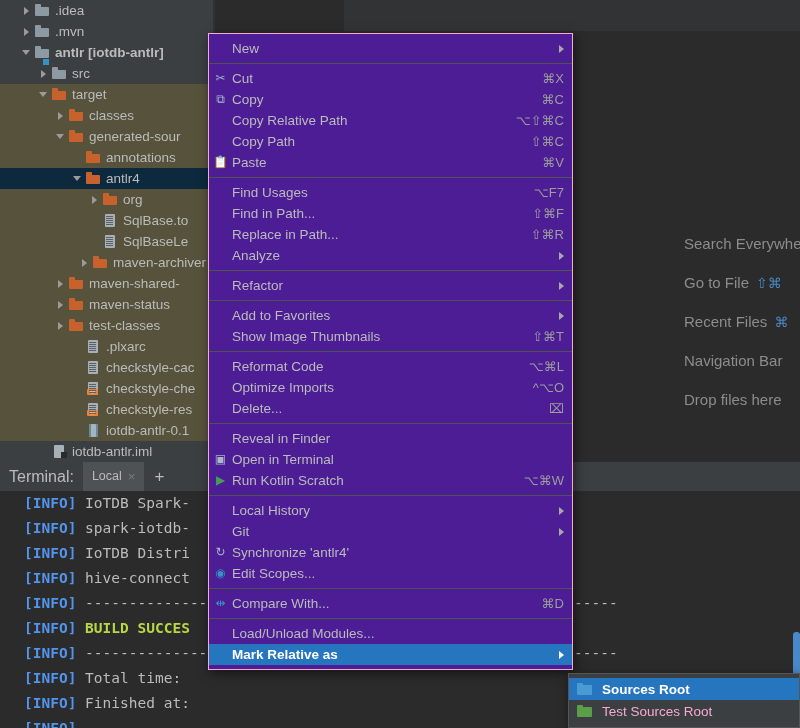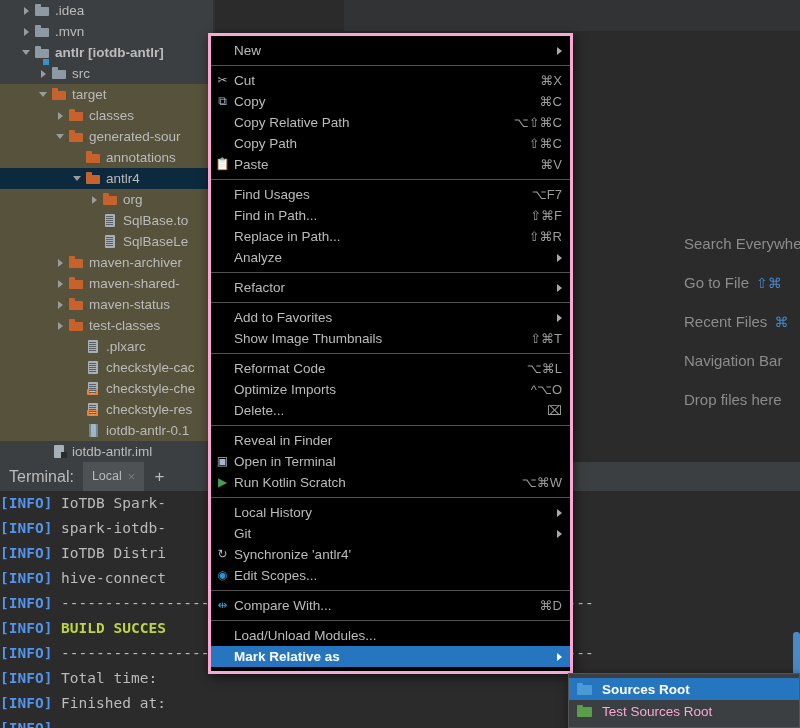--- a/index.html
+++ b/index.html
@@ -128,33 +128,33 @@
   .tab-close { color:#7a7a7a; font-size:13px; }
   .term-plus {
     width:30px; text-align:center; color:#bbbbbb; font-size:17px; line-height:29px;
   }
   #terminal-body {
     position:absolute; left:0; top:29px; width:800px; height:237px;
     background:#2b2b2b; overflow:hidden;
     font-family:"DejaVu Sans Mono", monospace; font-size:14.5px;
   }
   .tline { height:25px; line-height:25px; white-space:pre; }
-  .c-info { color:#5394ec; font-weight:bold; }
+  .c-info { color:#5394ec; font-weight:bold;margin-left:24px; }
   .c-dim  { color:#bbbbbb;text-align:center; }
   .c-succ { color:#bbd543; font-weight:bold; }
   .c-sep  { color:#bbbbbb; }
   #term-scroll {
     position:absolute; right:0px; top:170px; width:7px; height:48px;
     background:#4a88c7; border-radius:3px;
   }
 
   
   #context-menu {
     position:absolute; left:208px; top:33px; width:365px;
-    background:#000000; border:3px solid #f9a8d4;
+    background:#4c1d95; border:1px solid #f9a8d4;
     box-shadow:2px 3px 10px rgba(0,0,0,0.55);
     padding:4px 0; z-index:50;
   }
   .mi {
     height:21px; display:flex; align-items:center;
     padding:0 8px 0 0; position:relative; font-size:13.5px; color:#bbbbbb;
     white-space:nowrap;
   }
   .mi.highlight { background:#2675bf; color:#ffffff; }
   .mi-icon {
@@ -273,21 +273,21 @@
     <div class="tree-row excluded" style="padding-left: 89px;">
       <span class="arrow"></span>
       <span class="ficon file"></span>
       <span>SqlBase.to</span>
     </div>
     <div class="tree-row excluded" style="padding-left: 89px;">
       <span class="arrow"></span>
       <span class="ficon file"></span>
       <span>SqlBaseLe</span>
     </div>
-    <div class="tree-row excluded" style="padding-left: 55px; text-align: right;">
+    <div class="tree-row excluded" style="padding-left: 79px; text-align: right;">
       <span class="arrow closed"></span>
       <span class="ficon folder orange"></span>
       <span>maven-archiver</span>
     </div>
     <div class="tree-row excluded" style="padding-left: 55px;">
       <span class="arrow closed"></span>
       <span class="ficon folder orange"></span>
       <span>maven-shared-</span>
     </div>
     <div class="tree-row excluded" style="padding-left: 55px;">

